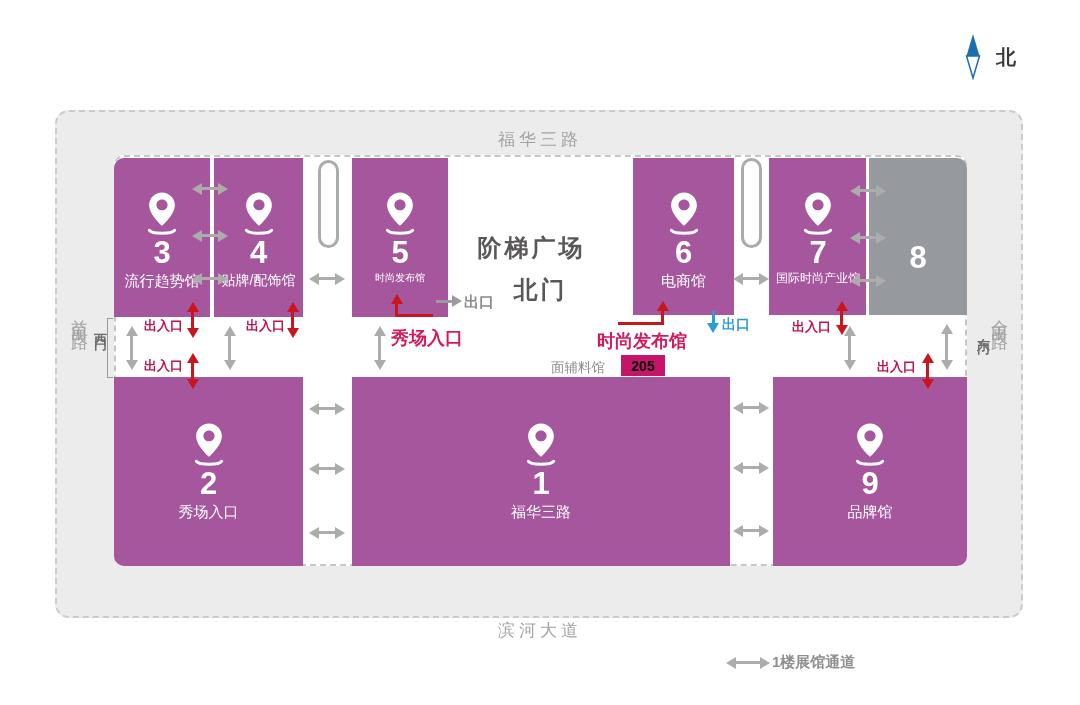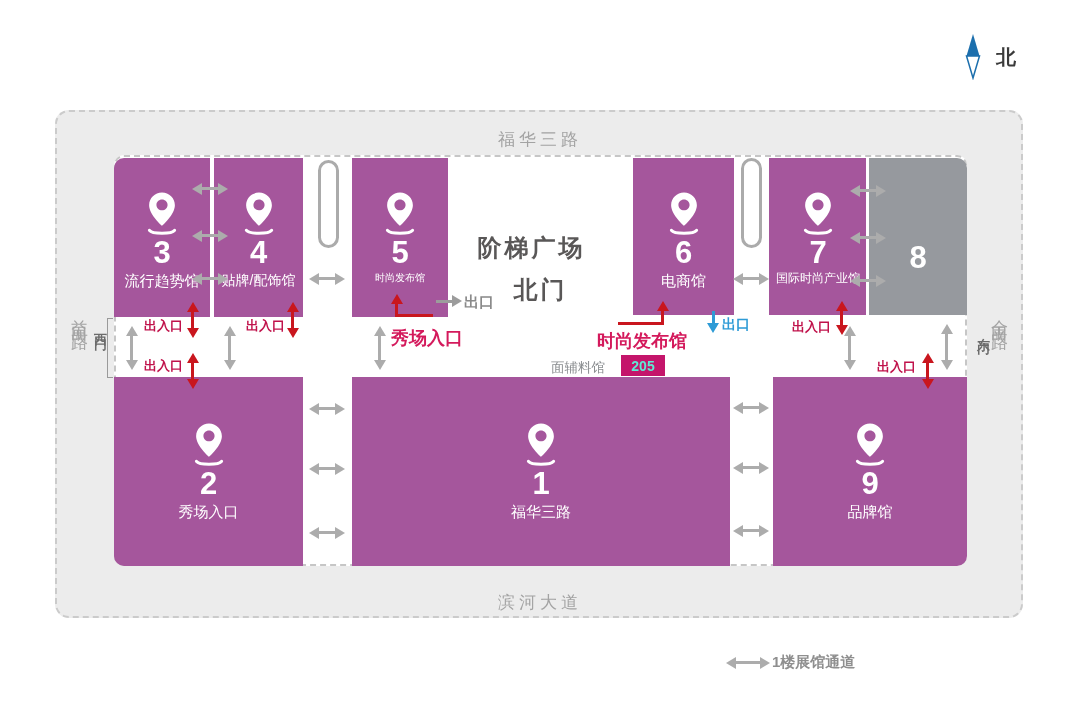--- a/index.html
+++ b/index.html
@@ -55,41 +55,41 @@
   .tri-right-g{width:0;height:0;border-top:6px solid transparent;border-bottom:6px solid transparent;
           border-left:10px solid #9C9C9C;}
   .seg-g{background:#9C9C9C;}
 
   .lbl-ee{color:#C0124B;font-size:13px;font-weight:bold;white-space:nowrap;}
   .lbl-main{color:#D41A5C;font-size:18px;font-weight:bold;white-space:nowrap;}
   .lbl-exit-g{color:#8A8A8A;font-size:15px;font-weight:bold;}
   .lbl-exit-b{color:#2E9BD6;font-size:14px;font-weight:bold;}
   .plaza-t{color:#595757;font-size:24px;font-weight:bold;letter-spacing:3px;white-space:nowrap;}
   .checkin-l{color:#8A8D90;font-size:13.5px;white-space:nowrap;}
-  .badge{background:#C4156B;color:#5eead4;font-size:14px;font-weight:bold;
+  .badge{background:#C4156B;color:#000000;font-size:14px;font-weight:bold;
          display:flex;align-items:center;justify-content:center;}
   .legend-t{color:#8F8F8F;font-size:15px;font-weight:bold;white-space:nowrap;}
   .north-t{color:#3A3A3A;font-size:20px;font-weight:bold;}
 </style>
 </head>
 <body>
 
 <div class="stage">
 
   <div class="abs" style="left:962px;top:32px;">
     <svg viewBox="0 0 22 48" width="22" height="48">
       <polygon points="11,2 17.5,24 4.5,24" fill="#1C6FAD"></polygon>
       <polygon points="11,46 17.5,24 4.5,24" fill="#FFFFFF" stroke="#1C6FAD" stroke-width="1.5"></polygon>
     </svg>
   </div>
   <div class="abs north-t" style="left:996px;top:44px;">北</div>
 
   <div class="abs venue"></div>
   <div class="abs road" style="left:0;top:128px;width:1080px;text-align:center;">福华三路</div>
-  <div class="abs road" style="left:0;top:591px;width:1080px;text-align:center;">滨河大道</div>
+  <div class="abs road" style="left:0;top:619px;width:1080px;text-align:center;">滨河大道</div>
   <div class="abs road vert" style="left:68px;top:306px;">益田路</div>
   <div class="abs road vert" style="left:988px;top:306px;">金田路</div>
 
   <div class="abs gate" style="left:91px;top:323px;">西门</div>
   <div class="abs bracket-w" style="left:107px;top:318px;"></div>
   <div class="abs gate" style="left:974px;top:327px;">东门</div>
   <div class="abs bracket-e" style="left:960px;top:318px;"></div>
 
   <div class="abs innerMap"></div>
 

